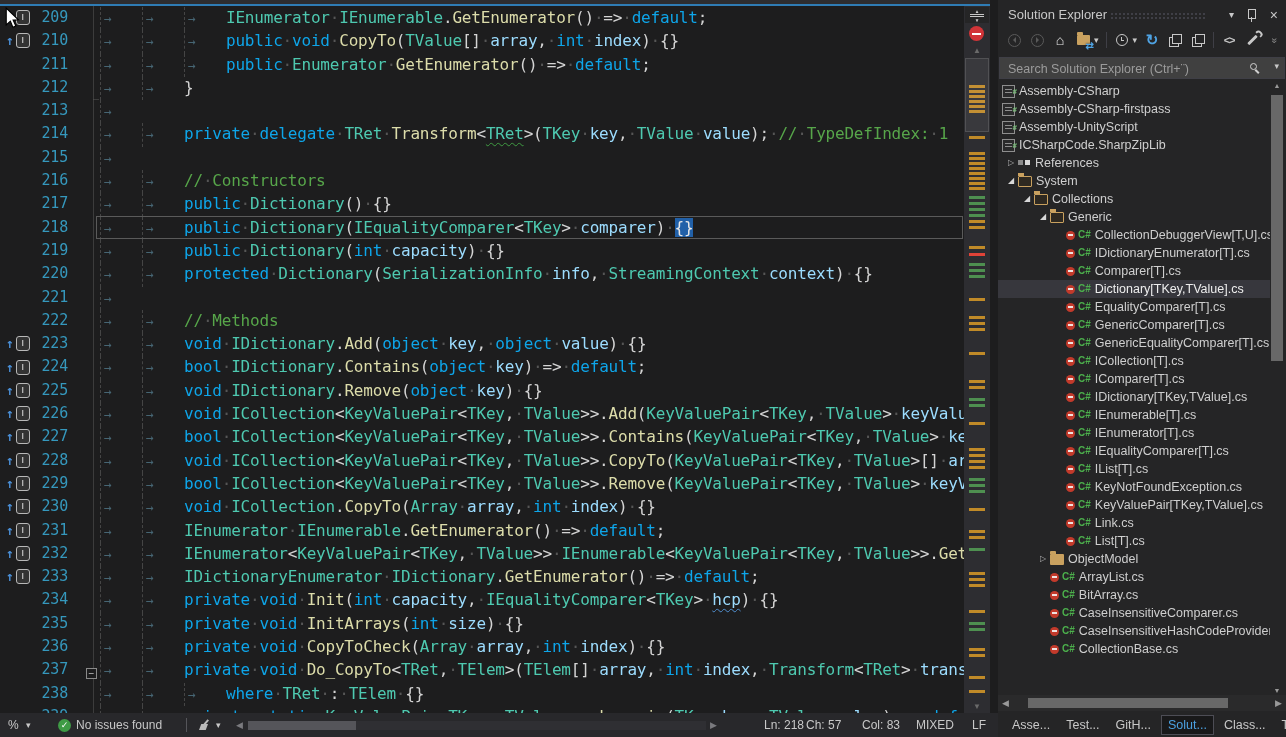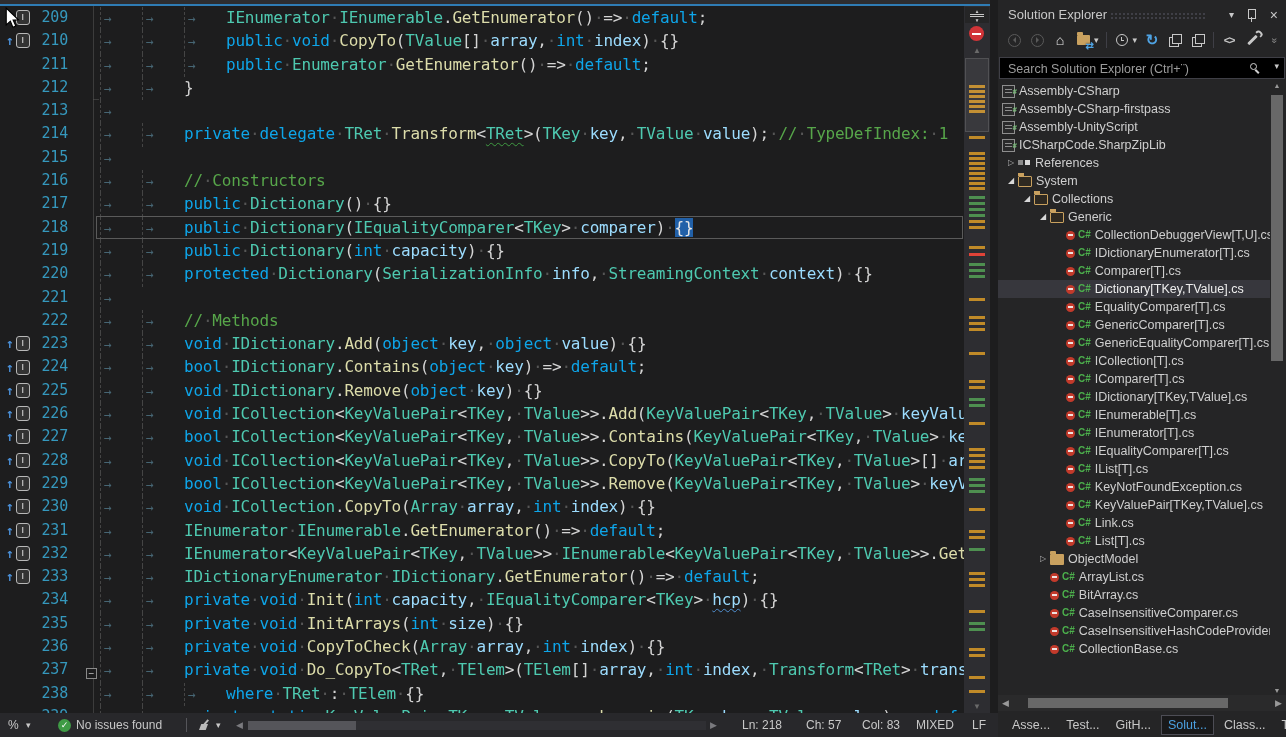--- a/index.html
+++ b/index.html
@@ -99,21 +99,21 @@
   .clock::after{content:"";position:absolute;left:4px;top:4.5px;width:3px;height:1px;background:#c8c8c8;}
   .glyph-refresh{color:#4fa3e3;font-size:15px;font-weight:bold;}
   .stack2{width:12px;height:12px;position:relative;}
   .stack2::before{content:"";position:absolute;left:0;top:3px;width:8px;height:8px;border:1px solid #c8c8c8;}
   .stack2::after{content:"";position:absolute;left:3px;top:0;width:8px;height:8px;border:1px solid #c8c8c8;background:#252526;}
   .glyph-code{font-size:11px;font-weight:bold;color:#c8c8c8;letter-spacing:-1px;}
   .wrench{width:3px;height:12px;background:#c8c8c8;transform:rotate(45deg);position:relative;border-radius:1px;}
   .wrench::before{content:"";position:absolute;left:-2.5px;top:-6px;width:8px;height:8px;border:2px solid #c8c8c8;
         border-radius:50%;box-sizing:border-box;clip-path:polygon(0 0,100% 0,100% 55%,0 55%);}
   .glyph-ovf{color:#8a8a8a;font-size:10px;transform:rotate(90deg);}
-  .sx-search{position:absolute;left:1px;top:57px;width:286px;height:22px;background:#000000;
+  .sx-search{position:absolute;left:1px;top:57px;width:286px;height:22px;background:#404040;
              border:1px solid #3f3f46;box-sizing:border-box;}
   .sx-search input{position:absolute;left:6px;top:1px;width:230px;height:18px;background:transparent;
              border:none;outline:none;color:#cfcfcf;font-size:12.5px;font-family:"Liberation Sans",sans-serif;}
   .sx-search input::placeholder{color:#9b9b9b;}
   .mag{position:absolute;right:22px;top:4px;width:13px;height:13px;}
   .mag::before{content:"";position:absolute;left:1px;top:1px;width:7px;height:7px;border:1.5px solid #d0d0d0;
         border-radius:50%;box-sizing:border-box;}
   .mag::after{content:"";position:absolute;left:7px;top:7px;width:5px;height:1.5px;background:#d0d0d0;
         transform:rotate(45deg);transform-origin:0 0;}
   .sx-search .caret{position:absolute;right:5px;top:3px;}
@@ -278,21 +278,21 @@
       <span class="chk" style="left:58px">✓</span>
       <span class="it" style="left:76px">No issues found</span>
       <span class="divider" style="left:186px"></span>
       <span class="it" style="left:198px"><span class="broom"></span></span>
       <span class="it caret" style="left:216px">▾</span>
       <span class="it arrbtn" style="left:236px">◀</span>
       <span class="h-track">
           <span class="h-thumb"></span>
         </span>
       <span class="it arrbtn" style="left:710px">▶</span>
-      <span class="it" style="left:742px">Ln: 218</span>
+      <span class="it" style="left:764px">Ln: 218</span>
       <span class="it" style="left:806px">Ch: 57</span>
       <span class="it" style="left:862px">Col: 83</span>
       <span class="it" style="left:916px">MIXED</span>
       <span class="it" style="left:972px">LF</span>
     </div>
   </div>
 
   <div class="sx">
     <div class="sx-title">
       <span class="tt">Solution Explorer</span>

